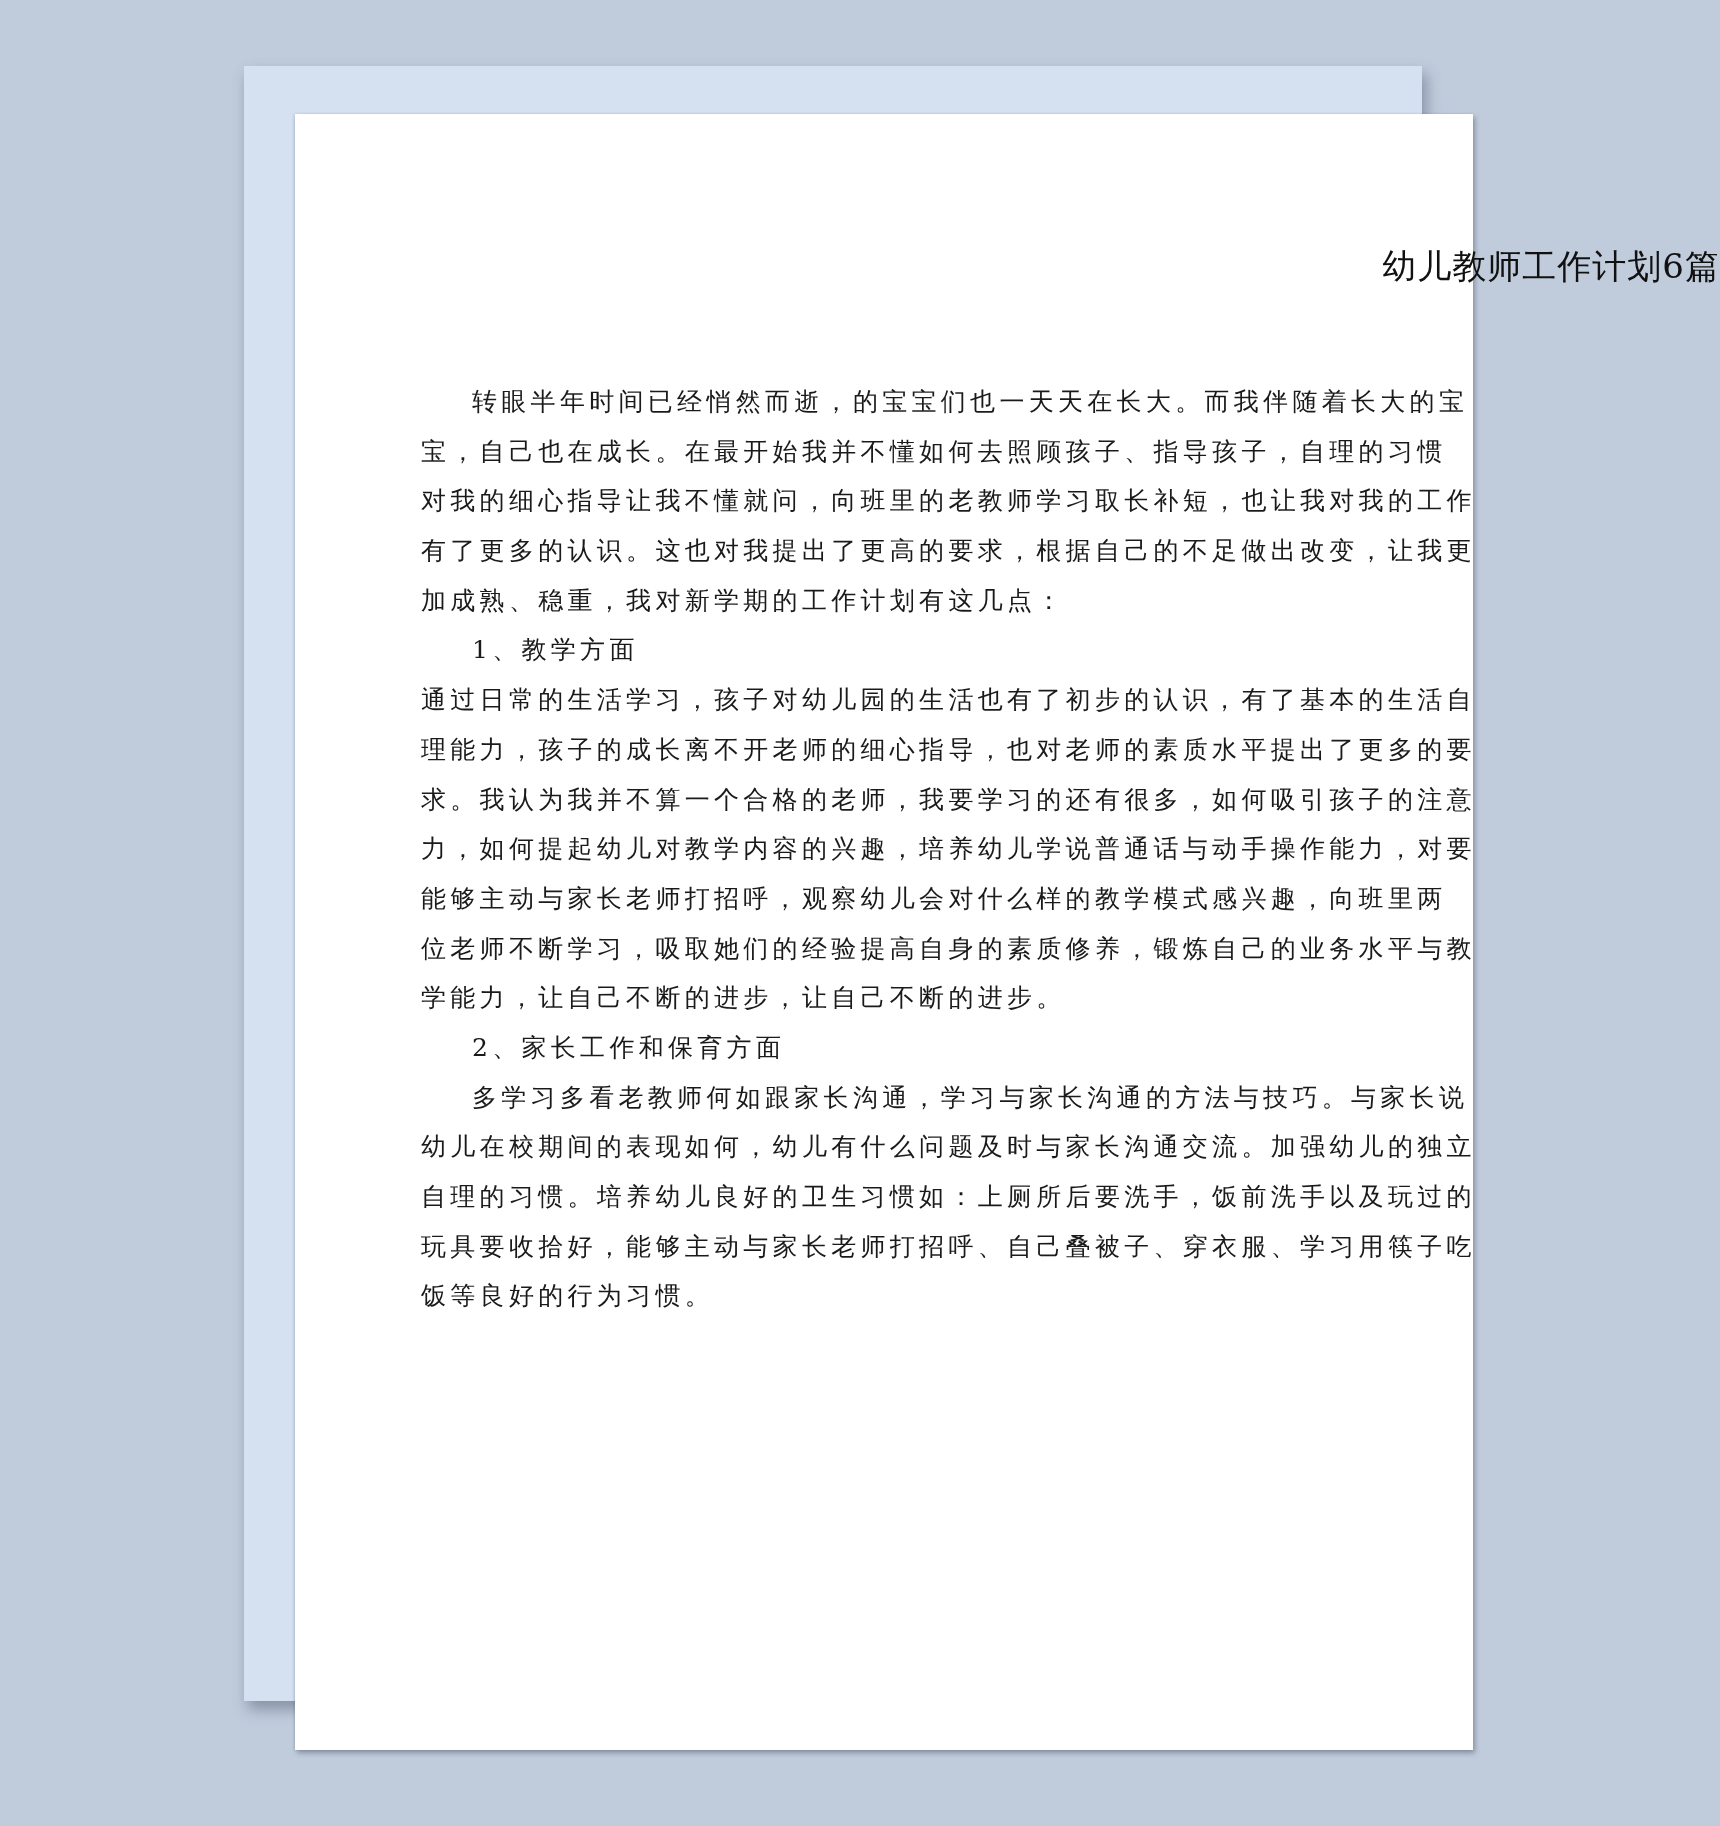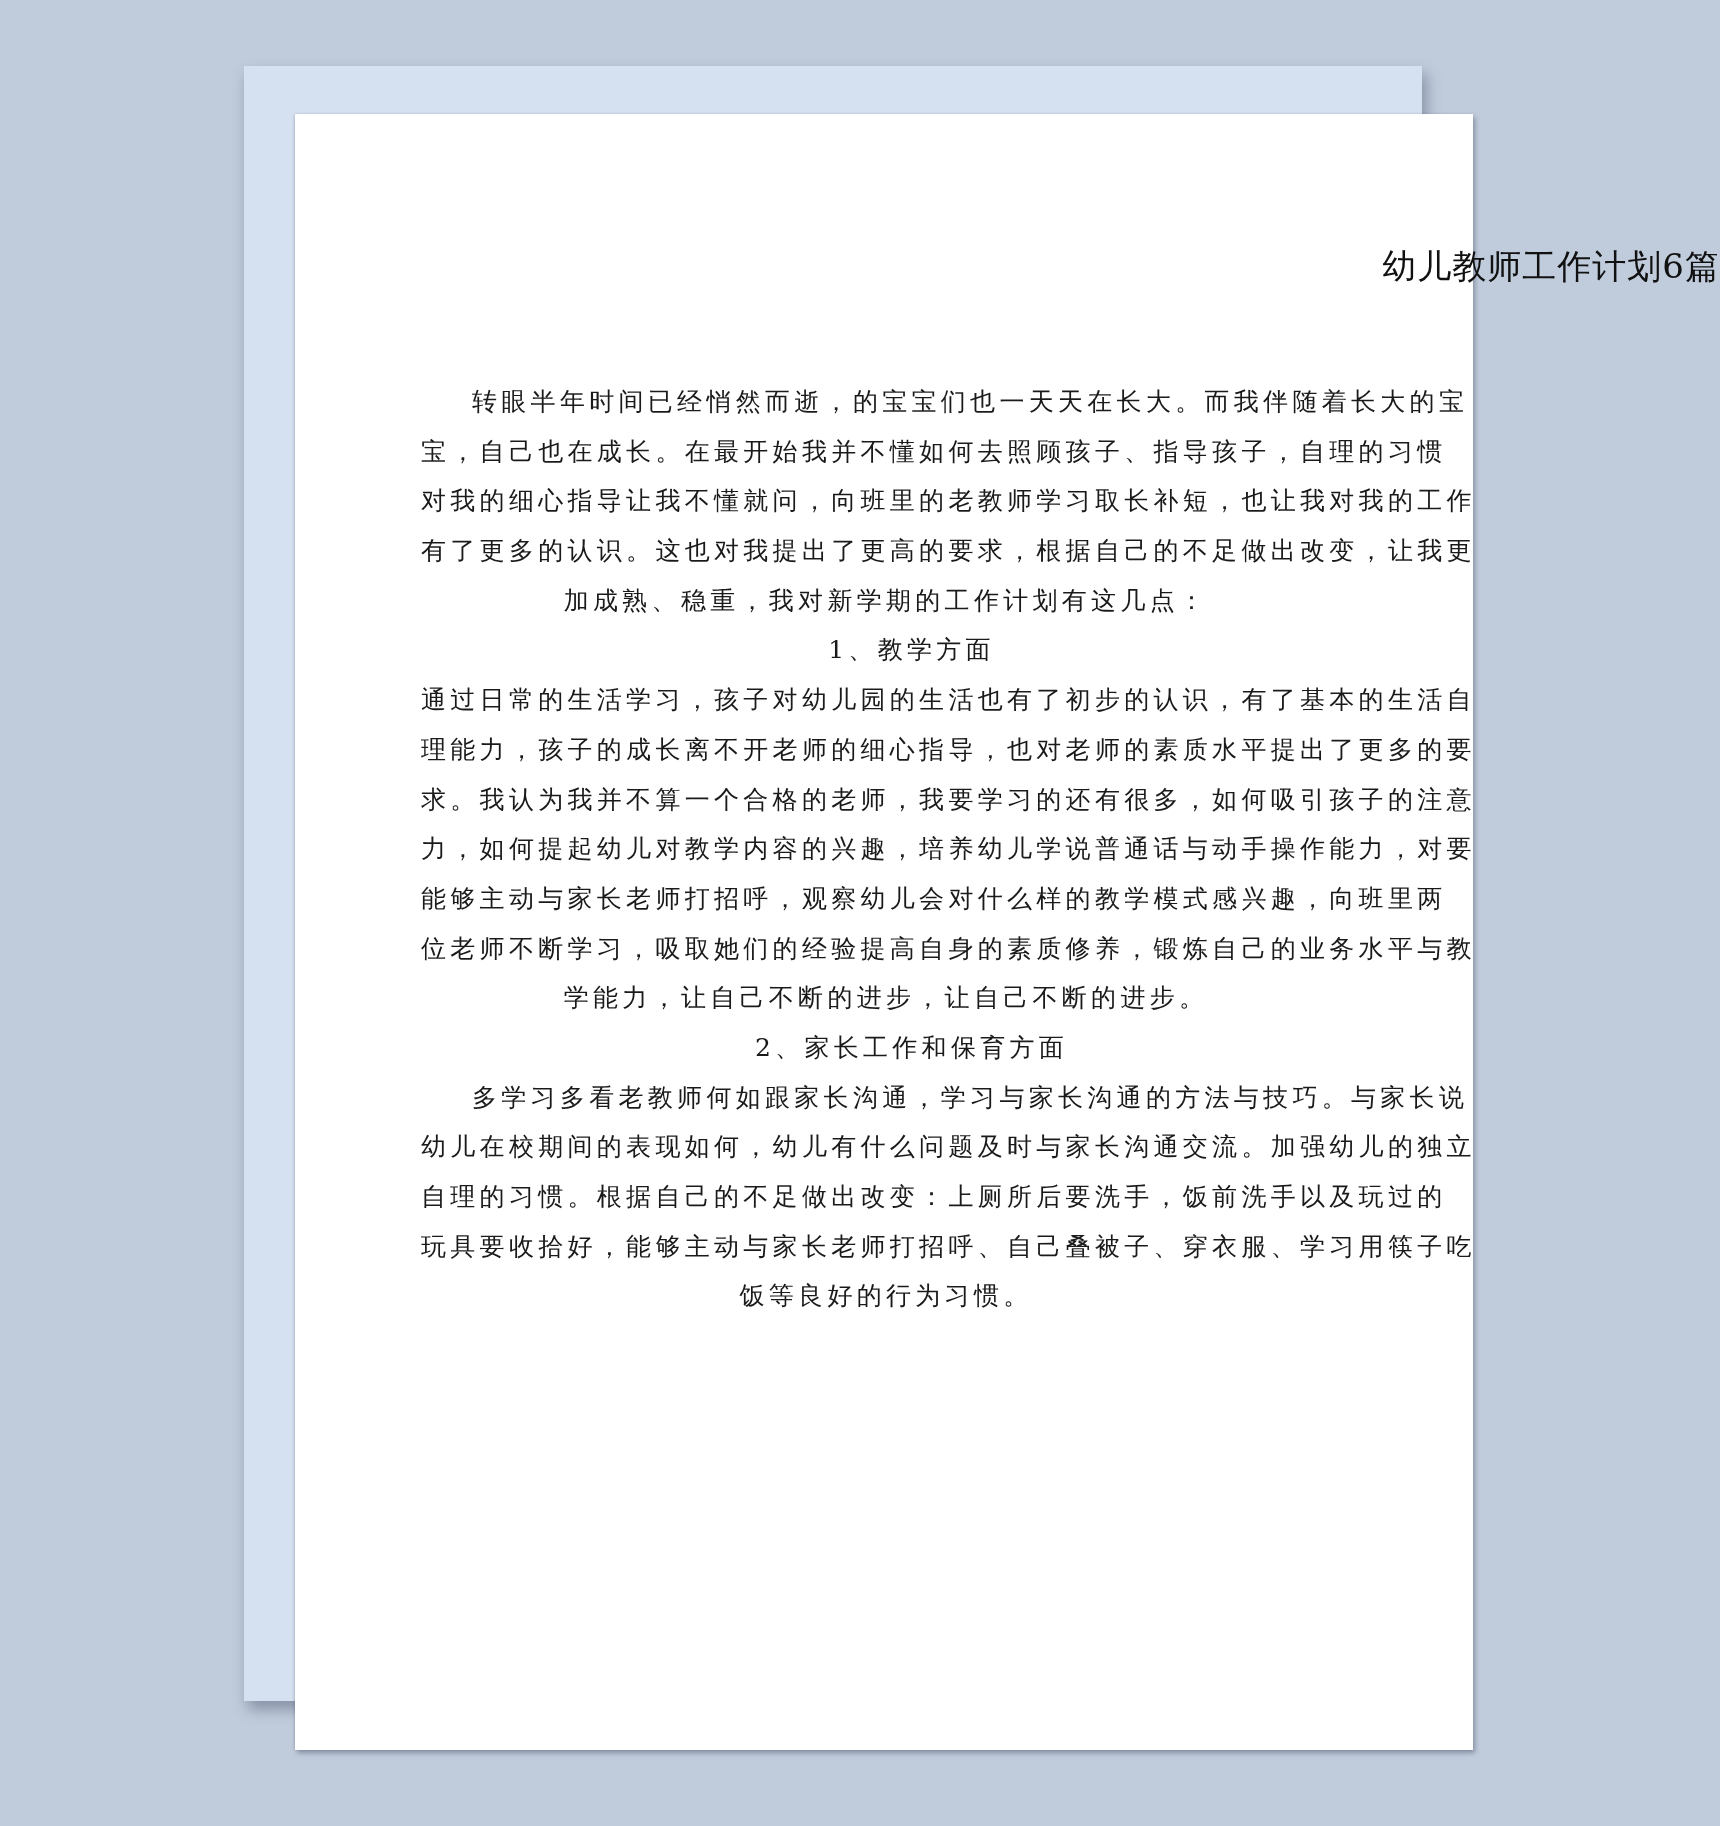--- a/index.html
+++ b/index.html
@@ -49,21 +49,20 @@
       top: 377px;
       width: 930px;
     }
     .line {
       height: 49.7px;
       line-height: 49.7px;
       font-size: 25px;
       color: #1a1a1a;
       white-space: nowrap;
       letter-spacing: 4.3px;
-      text-align: center;
     }
     .line.indent {
       padding-left: 51px;
     }
   </style>
 </head>
 <body>
 
 <div class="back-sheet"></div>
 
@@ -81,16 +80,16 @@
   <div class="line">通过日常的生活学习，孩子对幼儿园的生活也有了初步的认识，有了基本的生活自</div>
   <div class="line">理能力，孩子的成长离不开老师的细心指导，也对老师的素质水平提出了更多的要</div>
   <div class="line">求。我认为我并不算一个合格的老师，我要学习的还有很多，如何吸引孩子的注意</div>
   <div class="line">力，如何提起幼儿对教学内容的兴趣，培养幼儿学说普通话与动手操作能力，对要</div>
   <div class="line">能够主动与家长老师打招呼，观察幼儿会对什么样的教学模式感兴趣，向班里两</div>
   <div class="line">位老师不断学习，吸取她们的经验提高自身的素质修养，锻炼自己的业务水平与教</div>
   <div class="line">学能力，让自己不断的进步，让自己不断的进步。</div>
   <div class="line indent">2、家长工作和保育方面</div>
   <div class="line indent">多学习多看老教师何如跟家长沟通，学习与家长沟通的方法与技巧。与家长说</div>
   <div class="line">幼儿在校期间的表现如何，幼儿有什么问题及时与家长沟通交流。加强幼儿的独立</div>
-  <div class="line">自理的习惯。根据自己的不足做出改变：上厕所后要洗手，饭前洗手以及玩过的</div>
+  <div class="line">自理的习惯。培养幼儿良好的卫生习惯如：上厕所后要洗手，饭前洗手以及玩过的</div>
   <div class="line">玩具要收拾好，能够主动与家长老师打招呼、自己叠被子、穿衣服、学习用筷子吃</div>
   <div class="line">饭等良好的行为习惯。</div>
 </div>
 
 </body></html>

